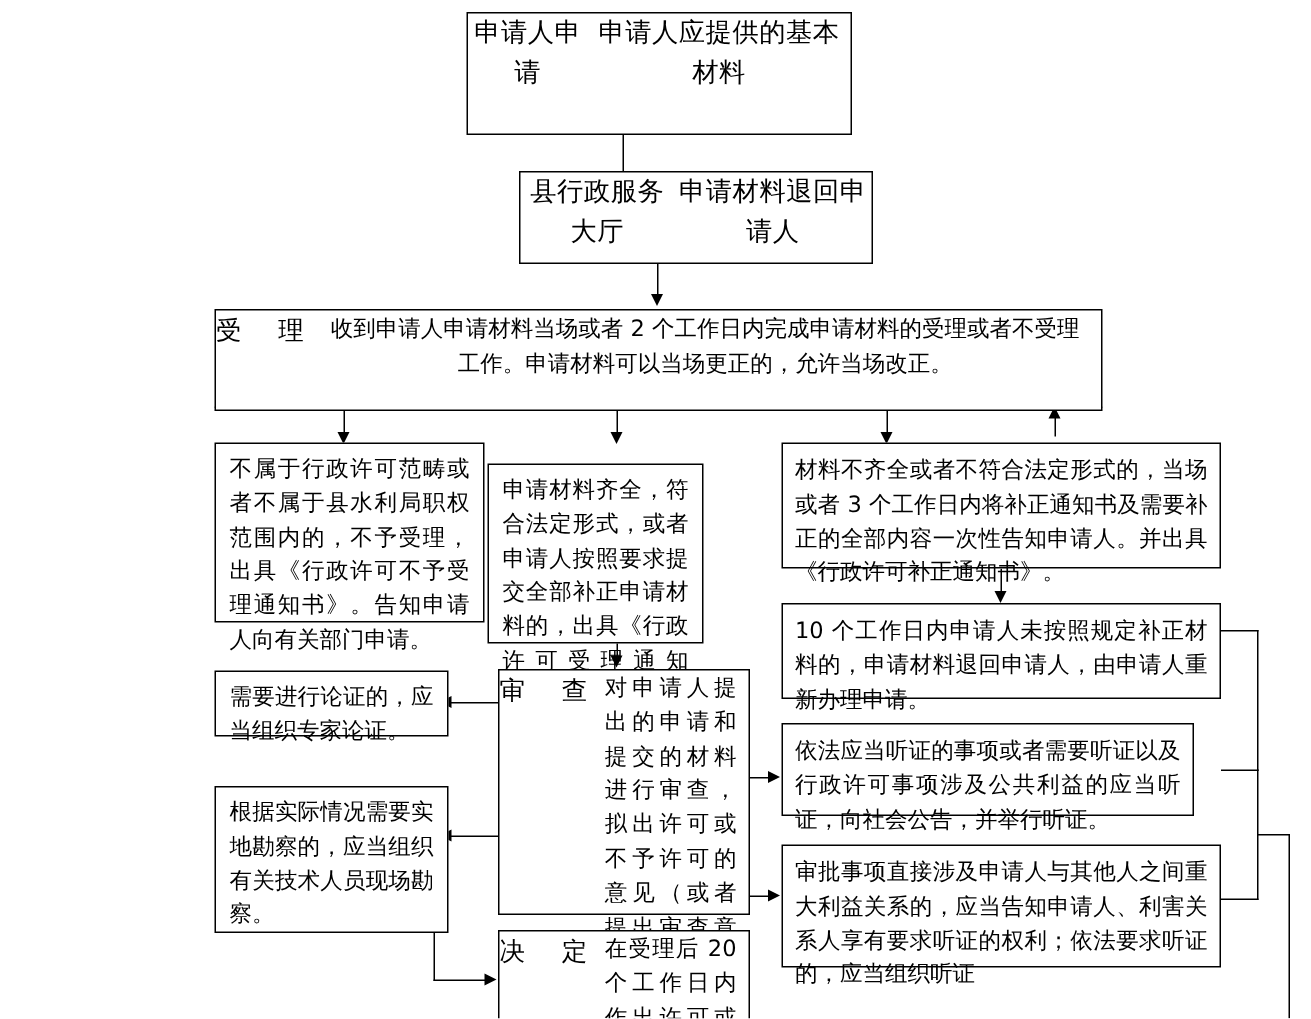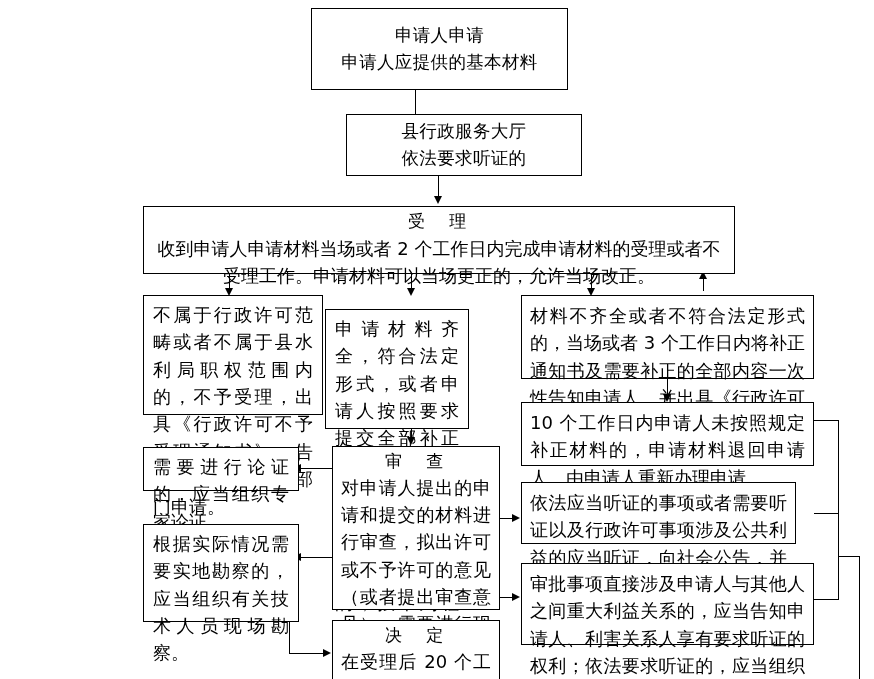--- a/index.html
+++ b/index.html
@@ -17,41 +17,41 @@
     height: 679px;
     background: #ffffff;
     overflow: hidden;
   }
   .box {
     position: absolute;
     box-sizing: border-box;
     border: 1.4px solid #000000;
     background: #ffffff;
     display: flex;
-    flex-direction: column;
+    flex-direction: row;
     justify-content: flex-start;
     z-index: 3;
   }
   .box.center-v { justify-content: center; }
   .ttl {
     text-align: center;
     font-size: 17px;
     line-height: 1.45;
     letter-spacing: 0.22em;
     font-weight: 400;
     white-space: pre;
   }
   .ttl-lg {
     text-align: center;
     font-size: 17.5px;
     line-height: 1.55;
     letter-spacing: 0.02em;
   }
   .bdy {
-    font-size: 18px;
+    font-size: 15px;
     line-height: 1.52;
     text-align: justify;
     text-align-last: left;
   }
   .bdy.ctr { text-align: center; text-align-last: center; }
   .pad-a { padding: 5px 9px 4px 9px; }
   .pad-b { padding: 6px 8px 4px 8px; }
 
   
   .ln-v, .ln-h {
@@ -94,21 +94,21 @@
 
   <div class="box center-v" style="left:311px; top:8px; width:257px; height:82px;">
     <div class="ttl-lg">申请人申请</div>
     <div class="ttl-lg">申请人应提供的基本材料</div>
   </div>
 
   <div class="ln-v" style="left:415px; top:90px; height:24px;"></div>
 
   <div class="box center-v" style="left:346px; top:114px; width:236px; height:62px;">
     <div class="ttl-lg">县行政服务大厅</div>
-    <div class="ttl-lg">依法要求听证的</div>
+    <div class="ttl-lg">申请材料退回申请人</div>
   </div>
 
   <div class="ln-v" style="left:438px; top:176px; height:23px;"></div>
   <div class="arw arw-d" style="left:434px; top:196px;"></div>
 
   <div class="box" style="left:143px; top:206px; width:592px; height:68px;">
     <div class="ttl" style="margin-top:2px;">受　理</div>
     <div class="bdy ctr" style="padding:1px 10px 0 10px;">收到申请人申请材料当场或者 2 个工作日内完成申请材料的受理或者不受理工作。申请材料可以当场更正的，允许当场改正。</div>
   </div>
 

